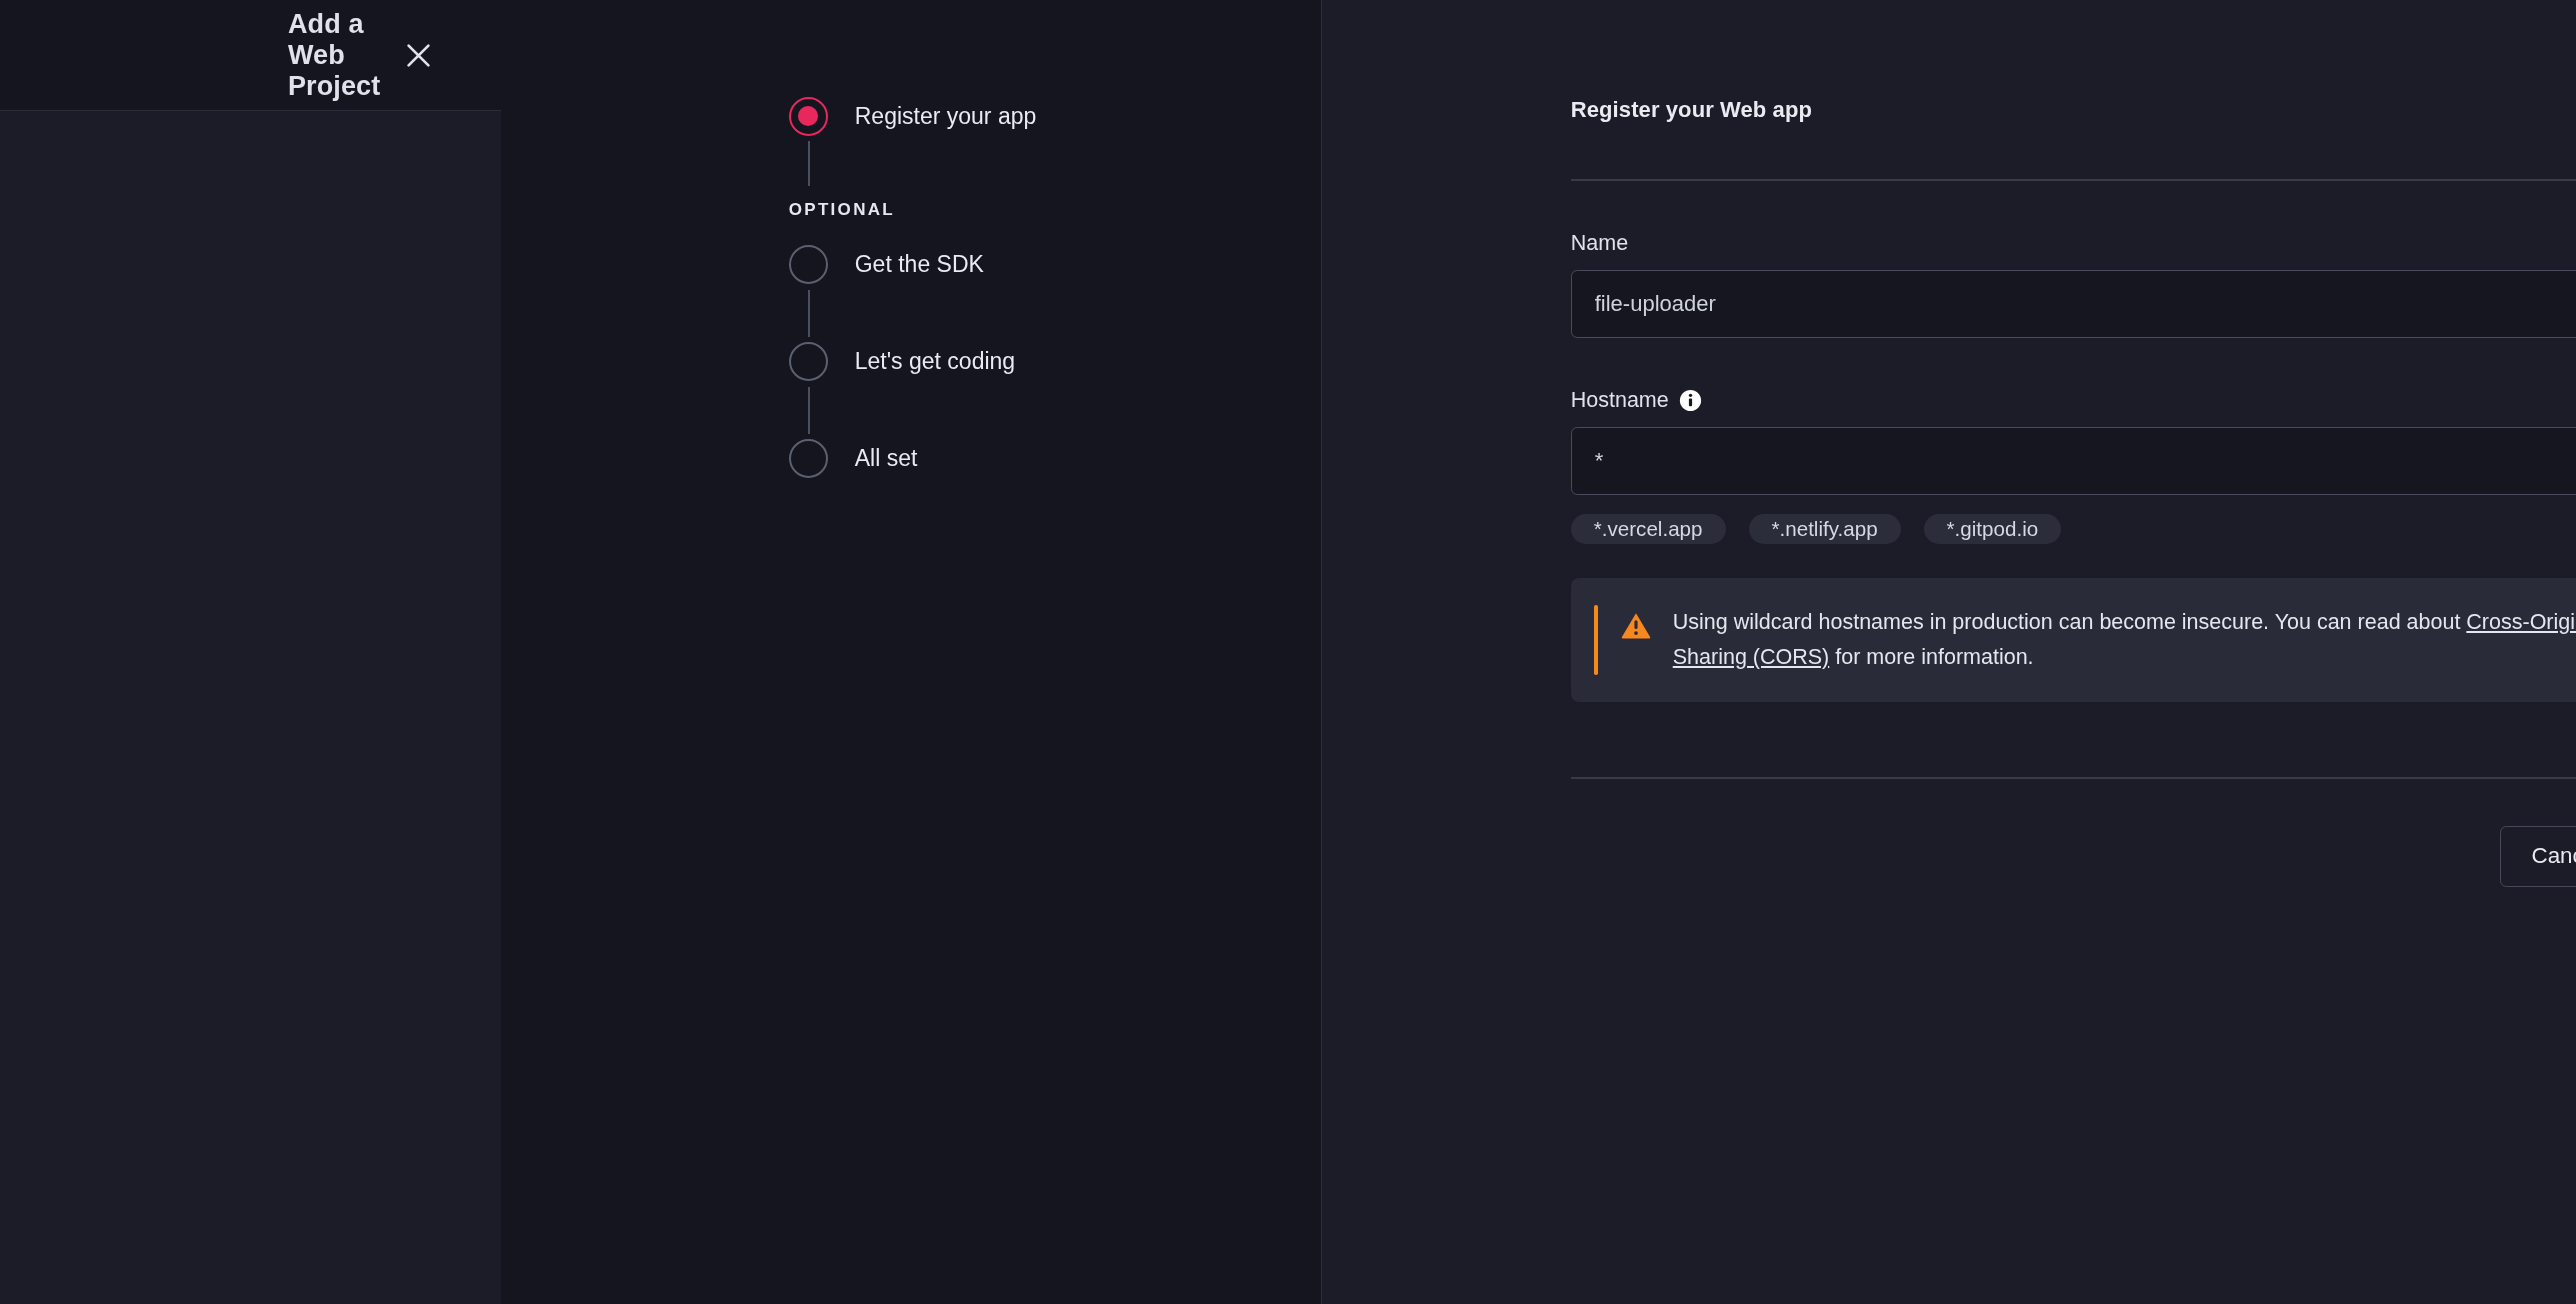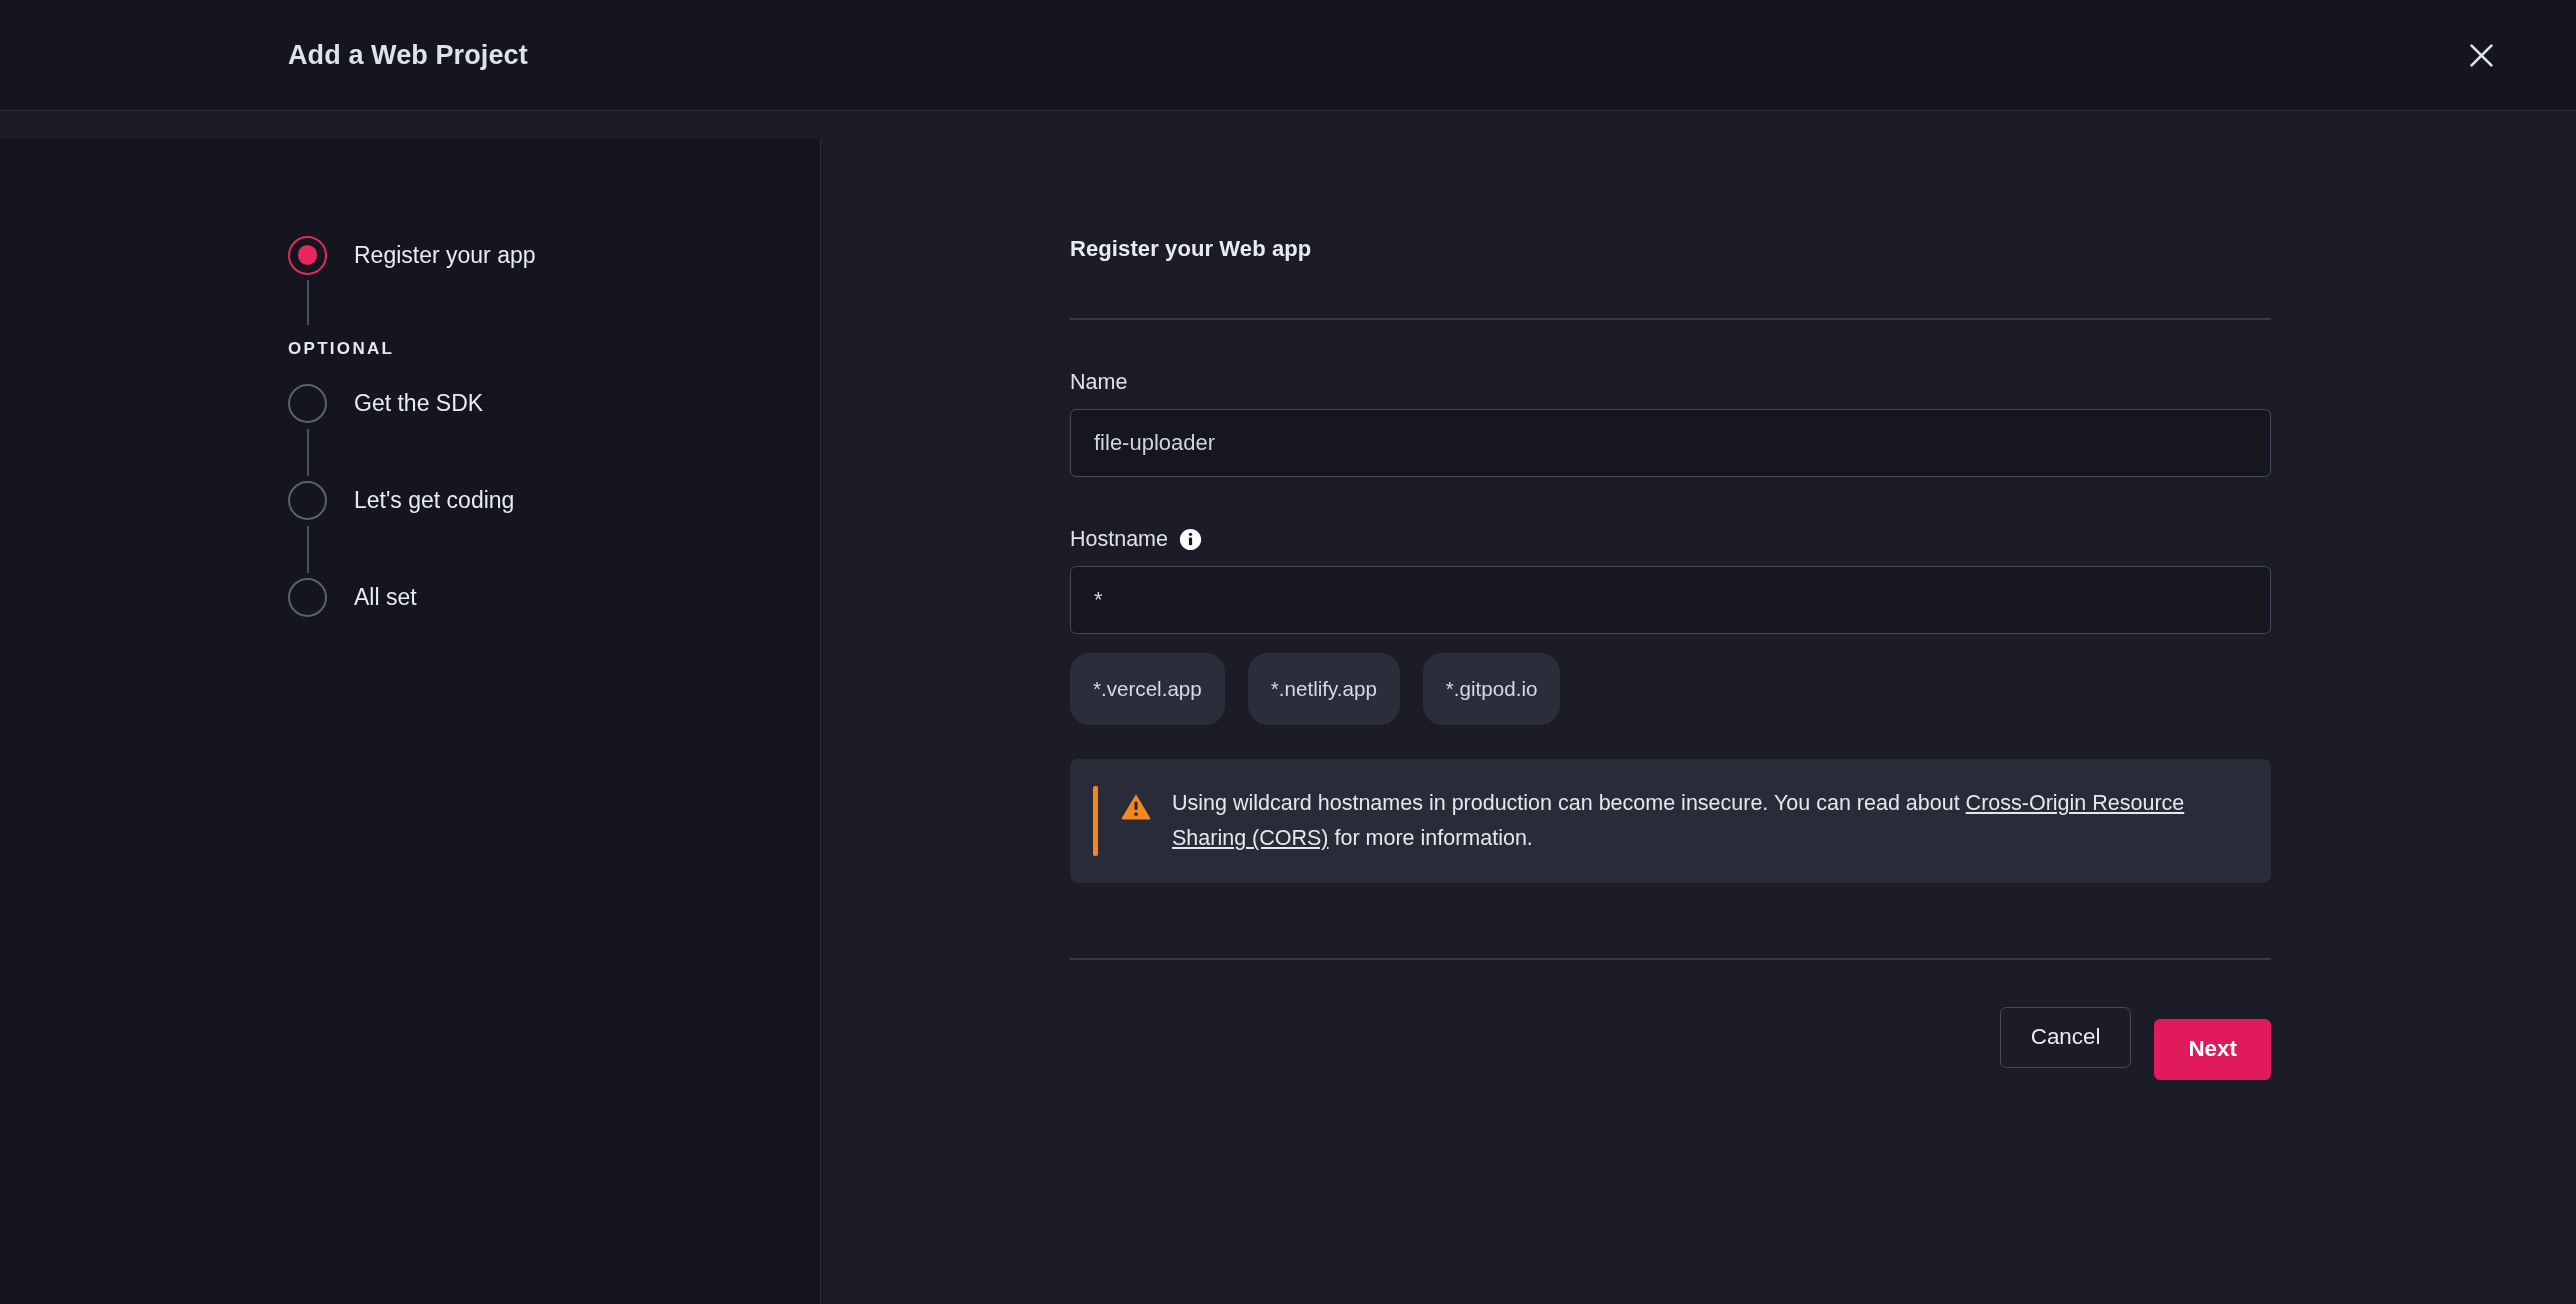--- a/index.html
+++ b/index.html
@@ -14,22 +14,21 @@
     -webkit-font-smoothing: antialiased;
     overflow: hidden;
   }
 
   .modal {
     position: relative;
     width: 2576px;
     height: 1304px;
     background: #1b1c27;
     display: flex;
-    flex-direction: column;
-    gap: 28px;
+    flex-direction: row;
   }
 
   
   .modal-header {
     height: 111px;
     min-height: 111px;
     background: #14151f;
     border-bottom: 1.8px solid #2c2d3a;
     display: flex;
     align-items: center;
@@ -172,21 +171,21 @@
   .chips {
     display: flex;
     gap: 23px;
     margin-top: 19px;
   }
   .chip {
     background: #2b2d3a;
     color: #d6d9e3;
     font-size: 20.6px;
     border-radius: 19.7px;
-    padding: 24px 23px;
+    padding: 3px 23px;
     cursor: pointer;
     border: none;
     font-family: "Liberation Sans", sans-serif;
     white-space: nowrap;
   }
 
   .warning {
     margin-top: 34px;
     background: #2a2b38;
     border-radius: 8px;

